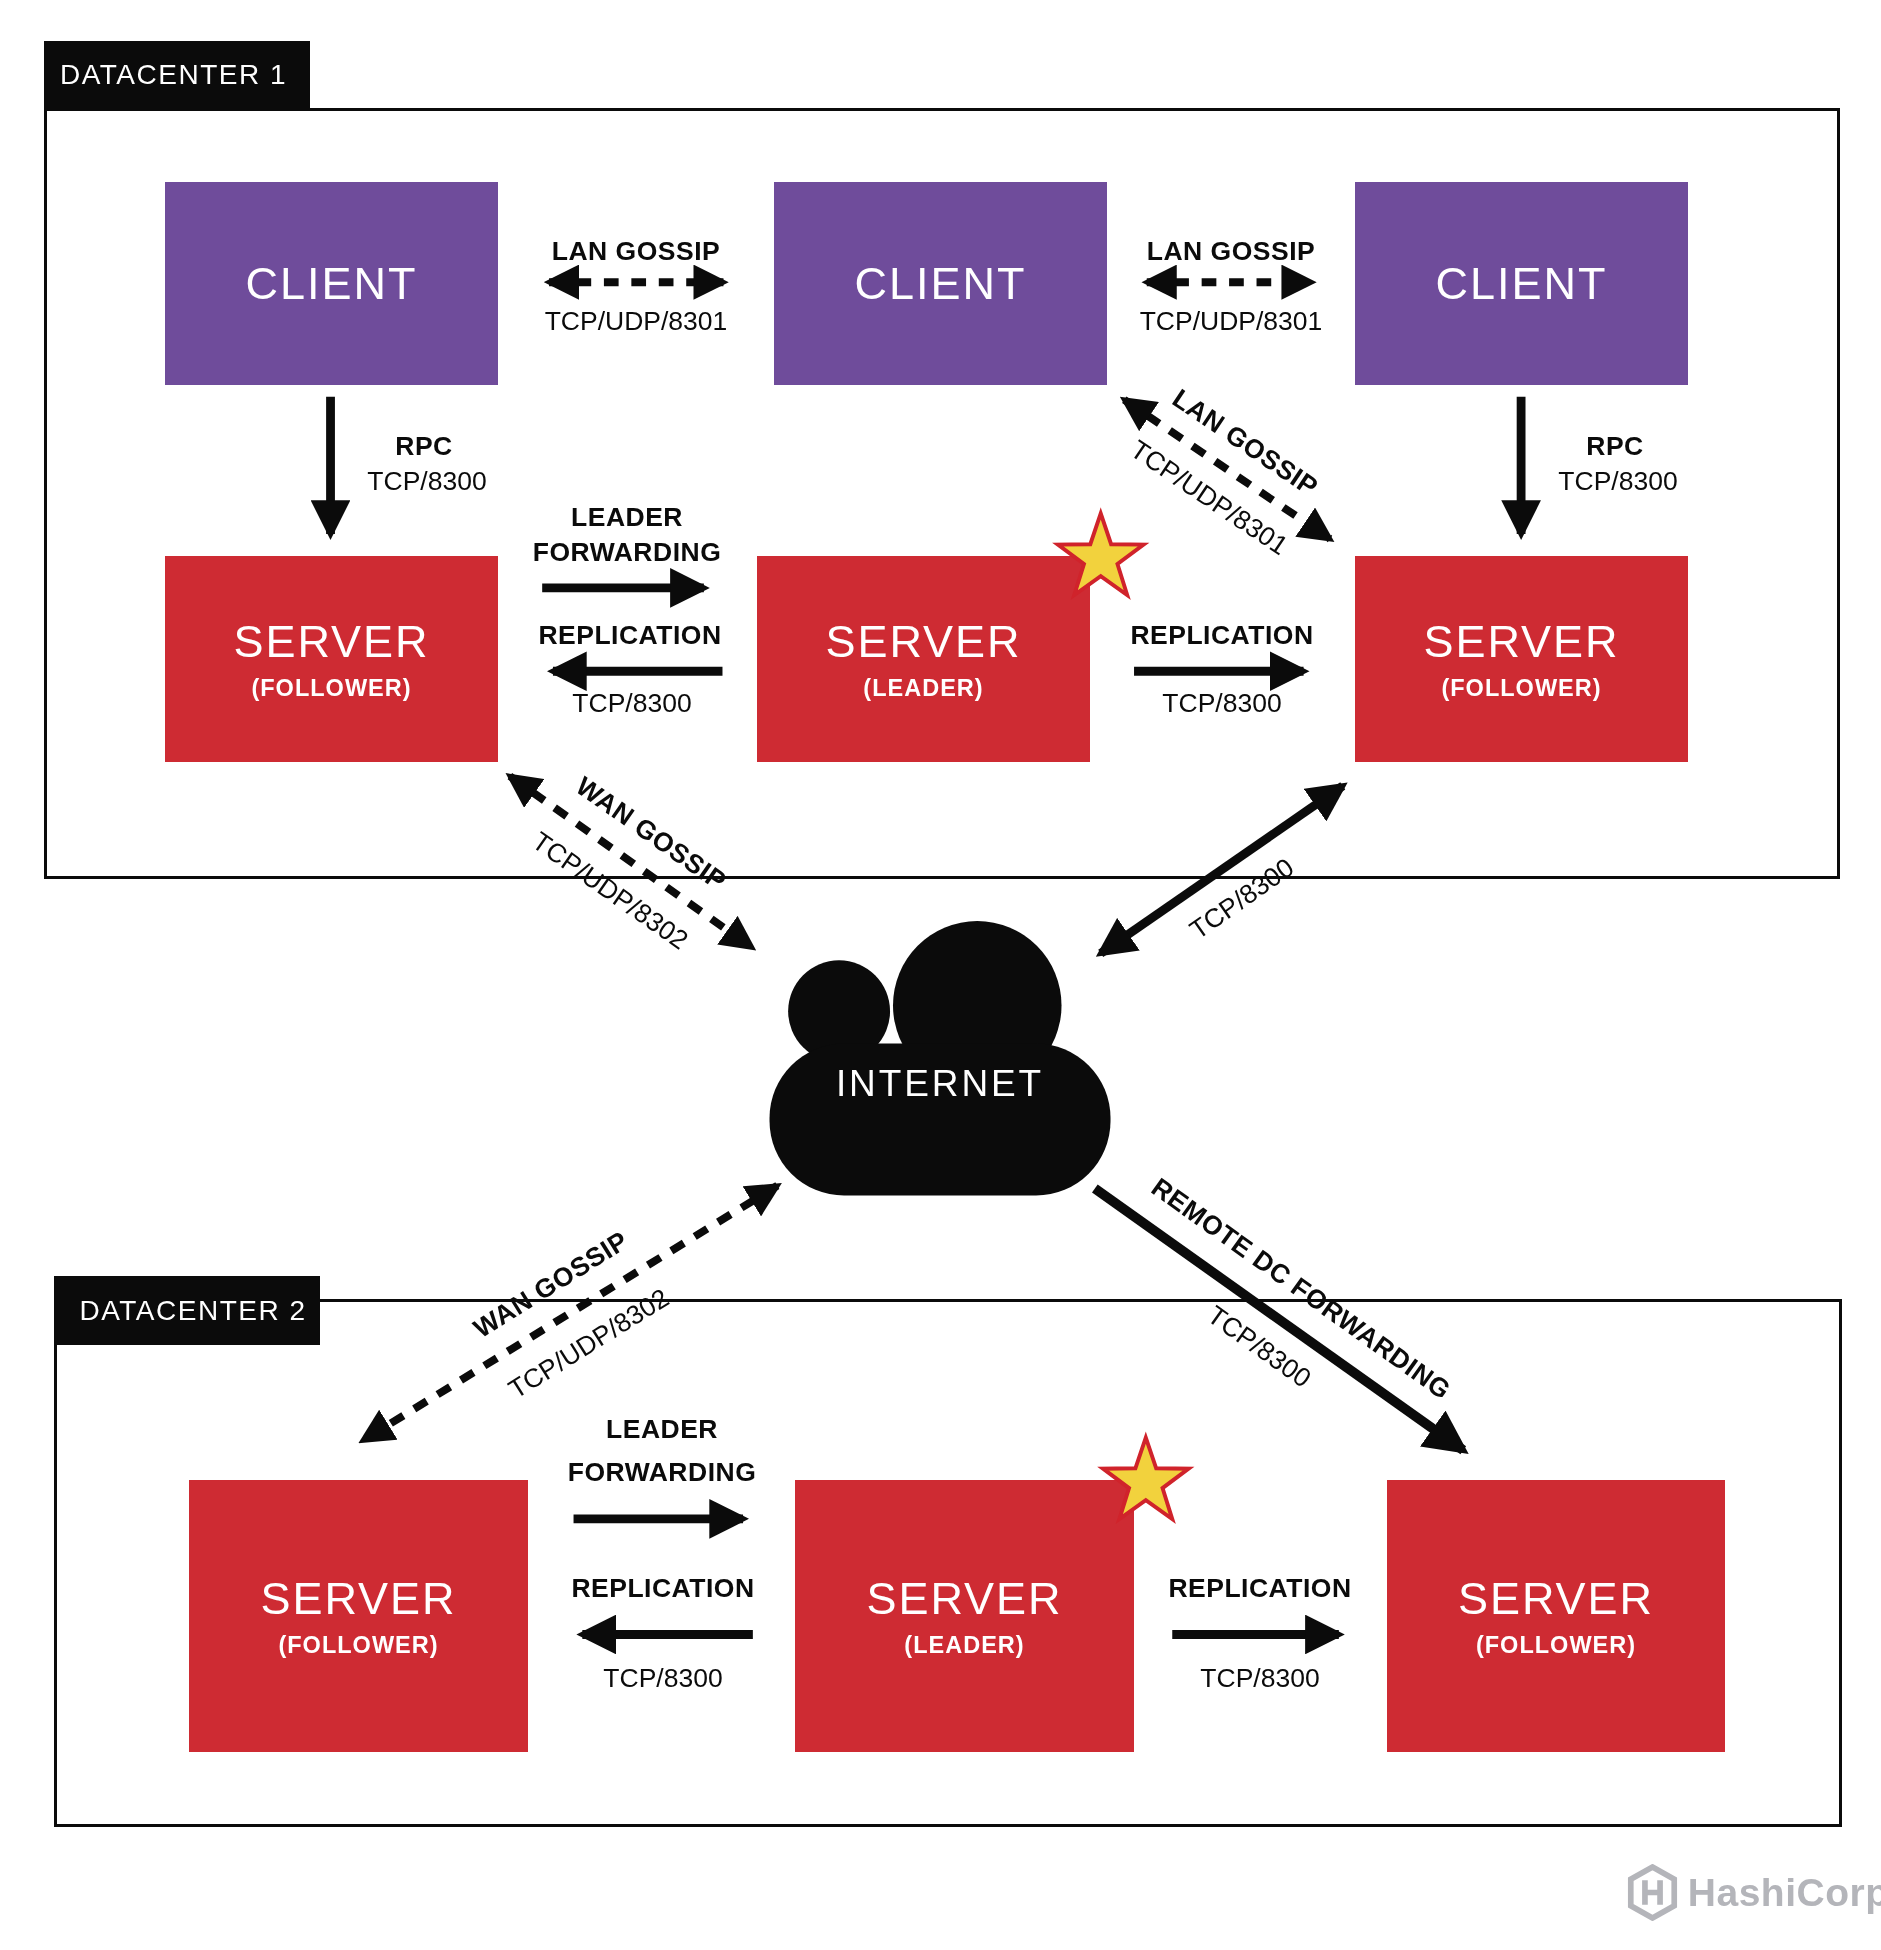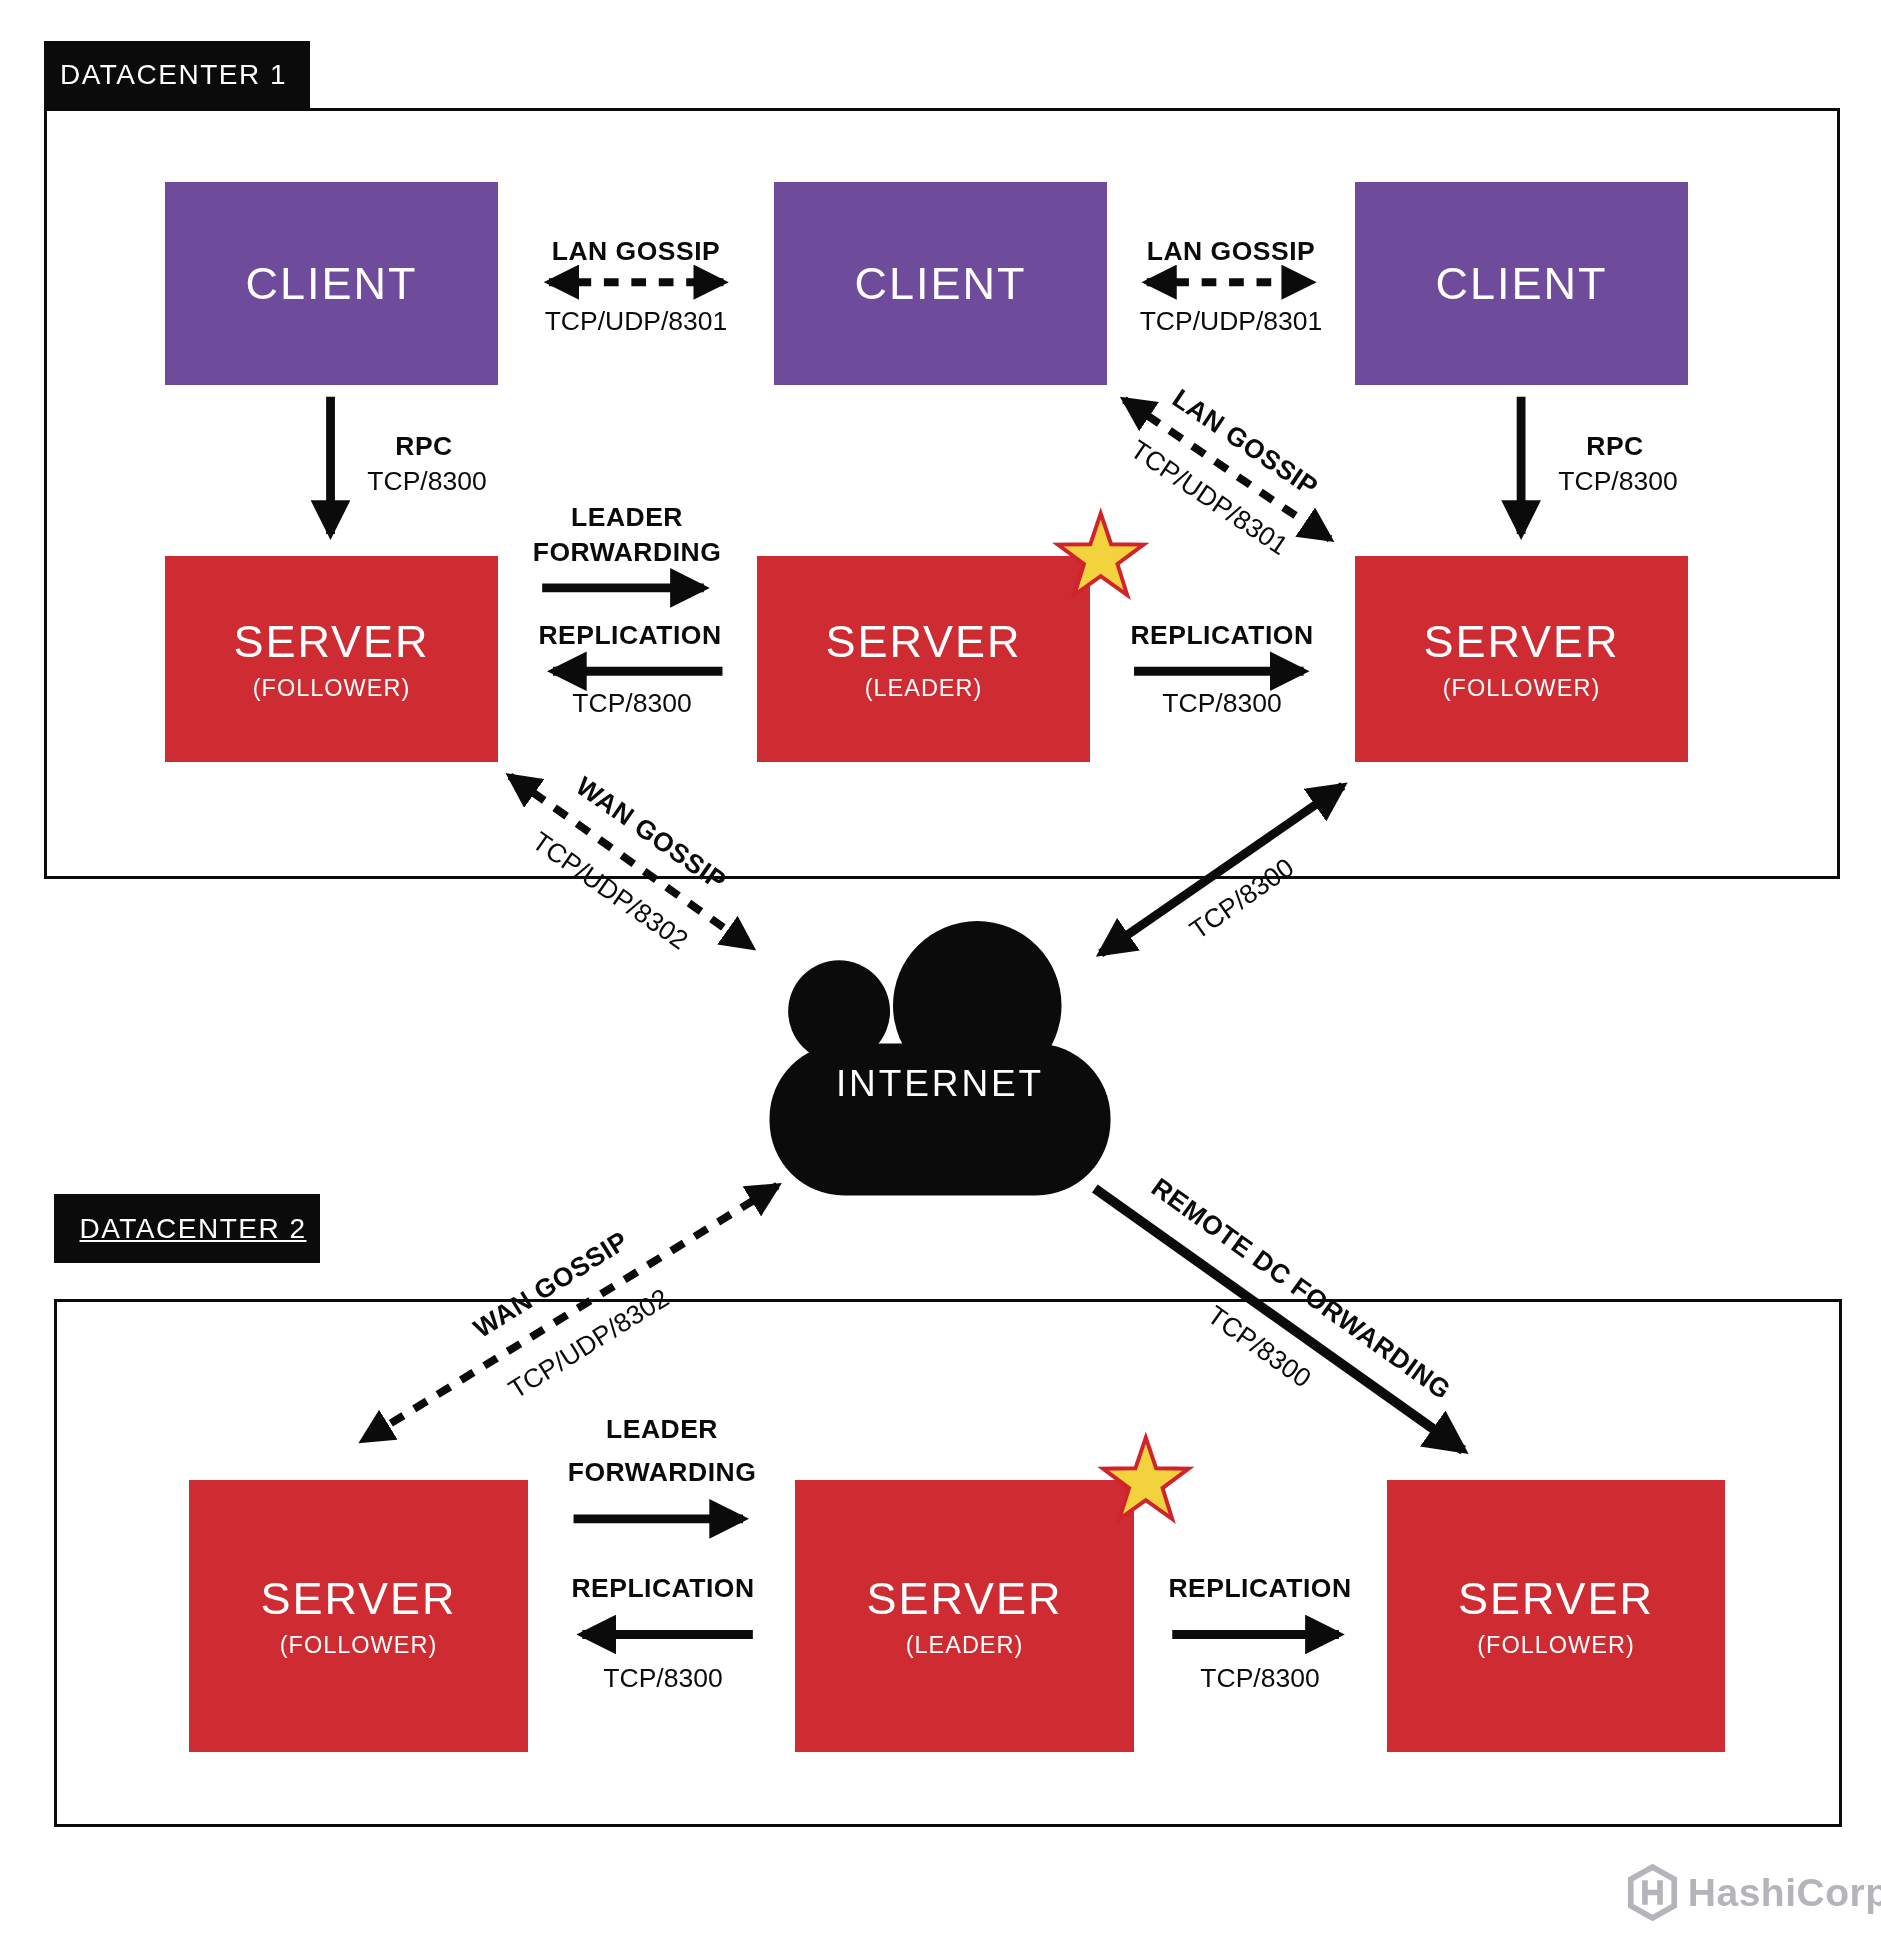--- a/index.html
+++ b/index.html
@@ -13,21 +13,21 @@
     font-size:28px;font-weight:400;letter-spacing:1.5px;
   }
   .dc-box{position:absolute;border:3.9px solid #0b0b0b;background:#ffffff;z-index:0;}
   .node{
     position:absolute;z-index:2;color:#ffffff;
     display:flex;flex-direction:column;align-items:center;justify-content:center;
   }
   .node.client{background:#6F4C9B;}
   .node.server{background:#CE2B33;}
   .node-title{font-size:45px;font-weight:400;letter-spacing:2px;}
-  .node-role{font-size:23.5px;font-weight:400;letter-spacing:1px;margin-top:7.8px;}
+  .node-role{font-size:23.5px;font-weight:700;letter-spacing:1px;margin-top:7.8px;}
   .lbl{
     position:absolute;z-index:3;white-space:nowrap;
     transform:translate(-50%,-50%);text-align:center;
   }
   .lbl.b{font-weight:700;font-size:26.5px;letter-spacing:0.5px;}
   .lbl.p{font-weight:400;font-size:26.5px;}
   .cloud-label{
     position:absolute;z-index:5;color:#ffffff;font-size:37px;letter-spacing:2.9px;
     transform:translate(-50%,-50%);
   }
@@ -43,21 +43,21 @@
 </head>
 <body>
 
 <div class="canvas">
 
   <div class="dc-tab" style="left:44px;top:41px;width:250px;height:67px;padding-left:16px;">
     <span>DATACENTER 1</span>
   </div>
   <div class="dc-box" style="left:44px;top:108px;width:1790px;height:765px;"></div>
 
-  <div class="dc-tab" style="left:54px;top:1194px;width:240px;height:69px;text-decoration:underline;">
+  <div class="dc-tab" style="left:54px;top:1276px;width:240px;height:69px;">
     <span>DATACENTER 2</span>
   </div>
   <div class="dc-box" style="left:54px;top:1299px;width:1782px;height:522px;"></div>
 
   <div class="node client" style="left:165px;top:182px;width:333px;height:203px;">
     <div class="node-title">CLIENT</div>
   </div>
   <div class="node client" style="left:774px;top:182px;width:333px;height:203px;">
     <div class="node-title">CLIENT</div>
   </div>

